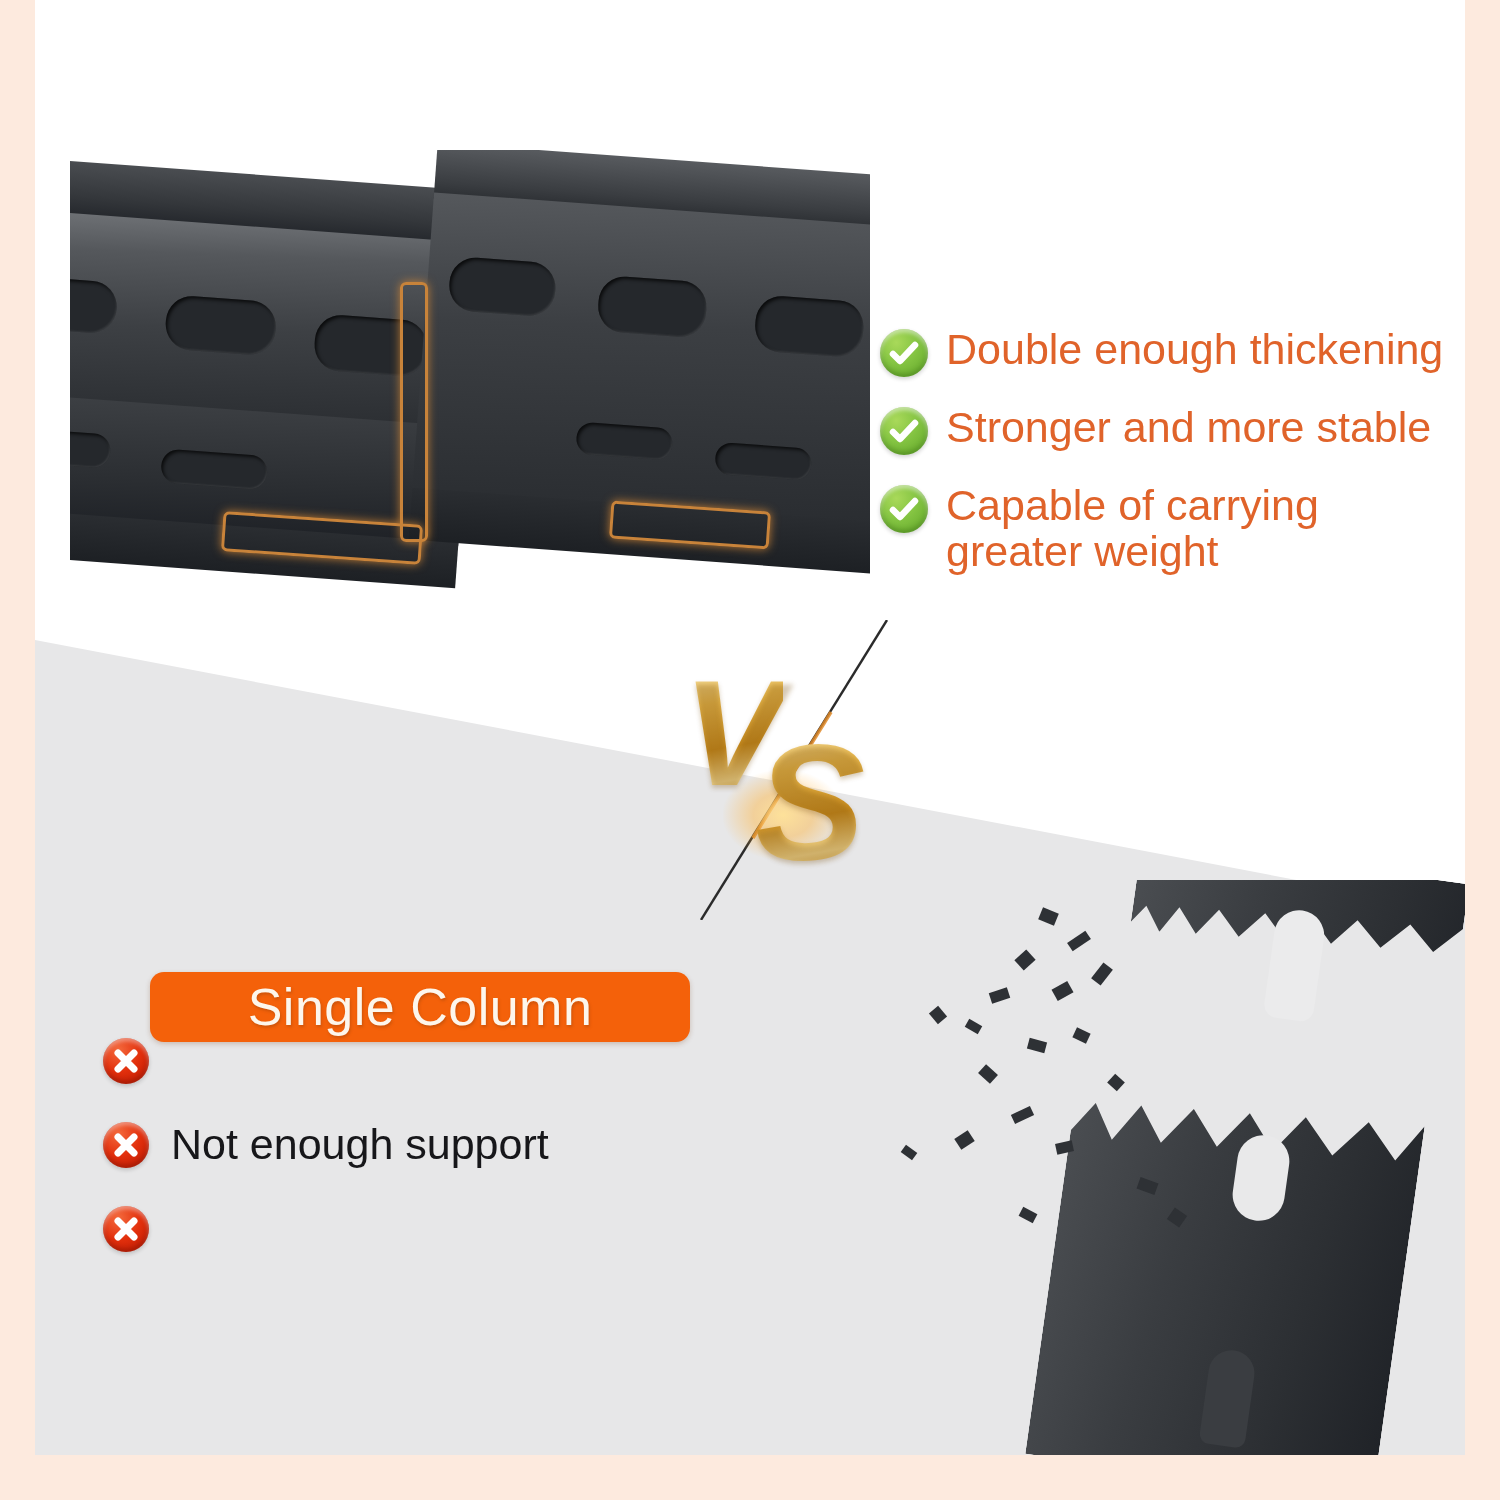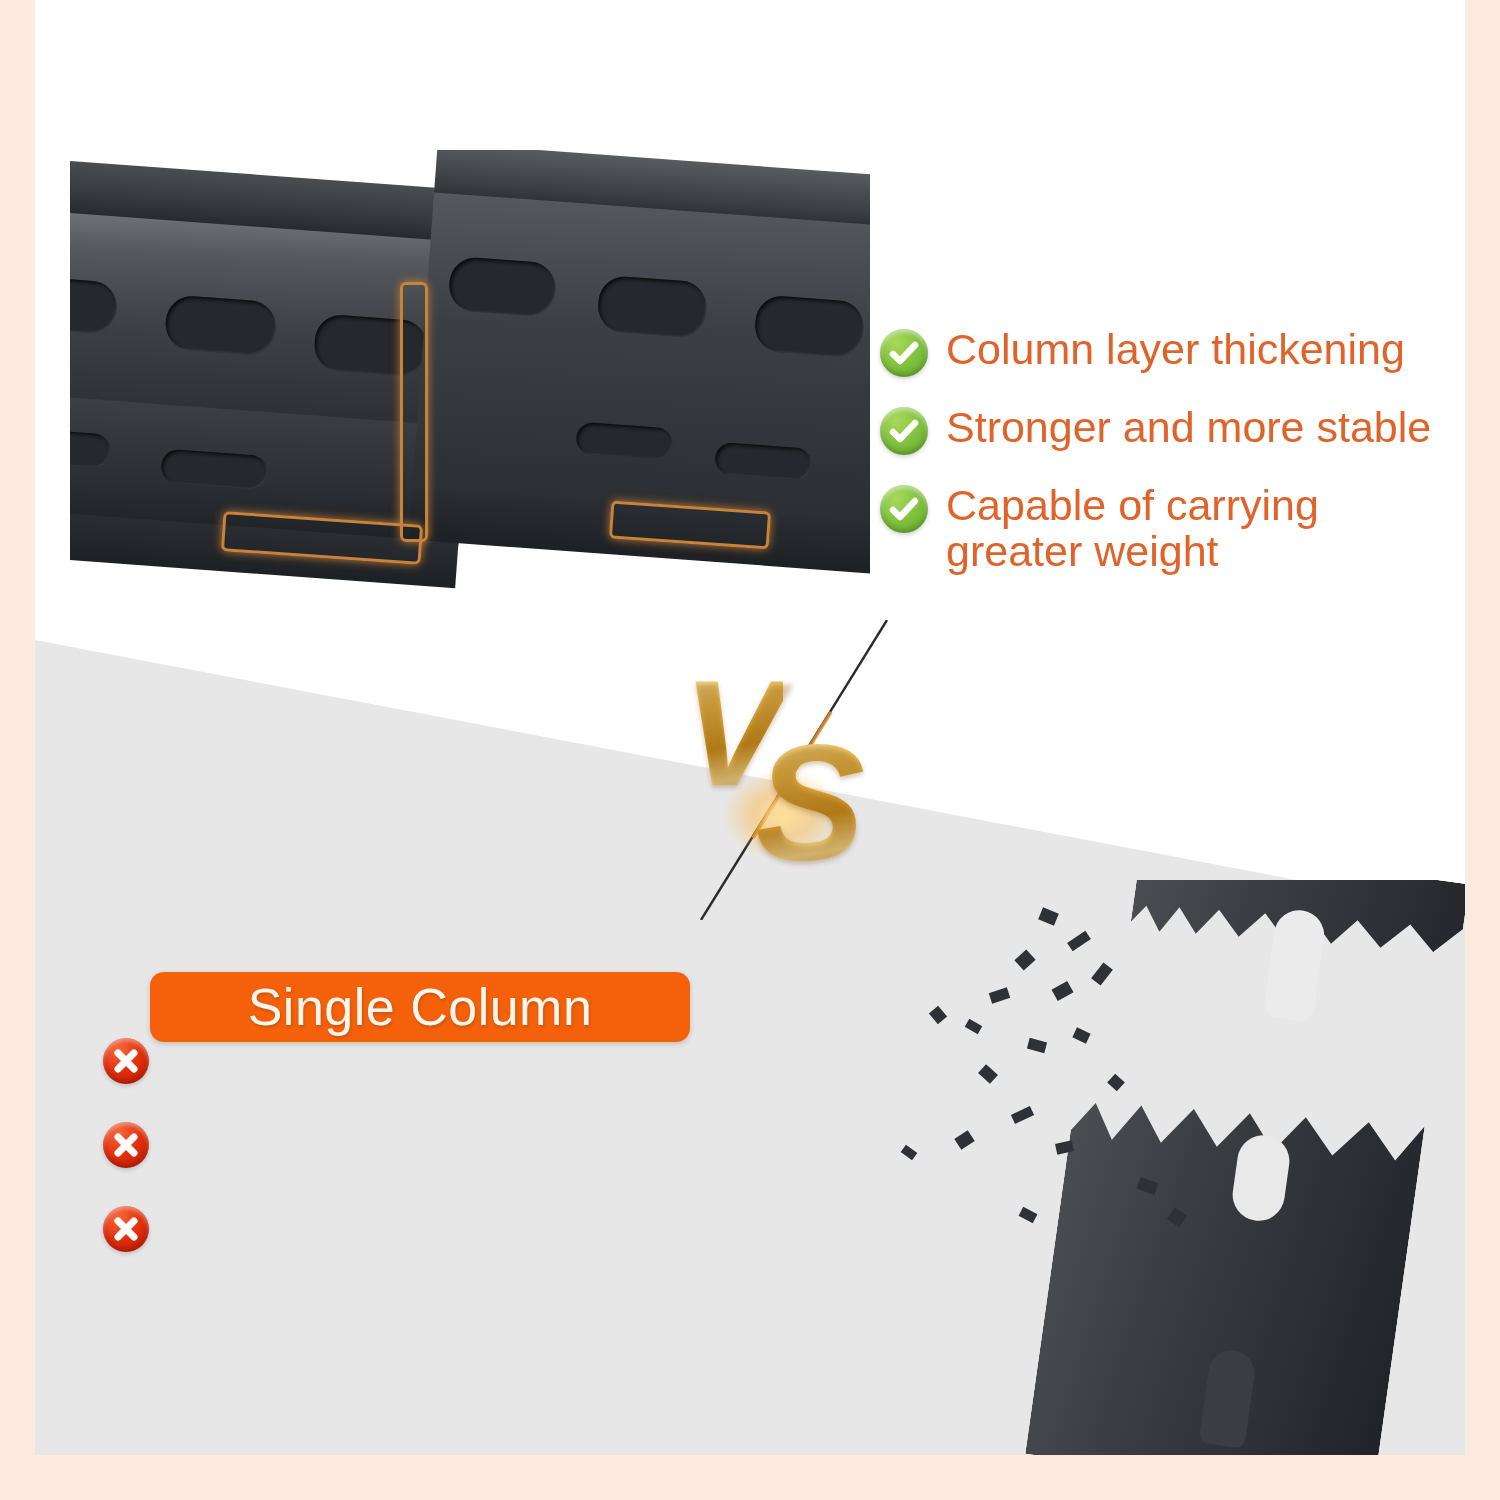--- a/index.html
+++ b/index.html
@@ -251,21 +251,21 @@
 
 
     <div class="feature-list" id="list-pros">
 
       <div class="feature-row">
         <span class="icon-bubble icon-check">
           <svg viewBox="0 0 48 48">
               <path d="M13 25 L20 32 L35 16" fill="none" stroke="#ffffff" stroke-width="6.5" stroke-linecap="round" stroke-linejoin="round"></path>
             </svg>
         </span>
-        <span class="feature-text">Column layer thickening</span>
+        <span class="feature-text">Double enough thickening</span>
       </div>
 
       <div class="feature-row">
         <span class="icon-bubble icon-check">
           <svg viewBox="0 0 48 48">
               <path d="M13 25 L20 32 L35 16" fill="none" stroke="#ffffff" stroke-width="6.5" stroke-linecap="round" stroke-linejoin="round"></path>
             </svg>
         </span>
         <span class="feature-text">Stronger and more stable</span>
       </div>
@@ -304,20 +304,21 @@
             </svg>
         </span>
       </div>
 
       <div class="feature-row">
         <span class="icon-bubble icon-cross">
           <svg viewBox="0 0 46 46">
               <path d="M15 15 L31 31 M31 15 L15 31" fill="none" stroke="#ffffff" stroke-width="7" stroke-linecap="round"></path>
             </svg>
         </span>
+        <span class="feature-text">Not enough support</span>
       </div>
 
       <div class="feature-row">
         <span class="icon-bubble icon-cross">
           <svg viewBox="0 0 46 46">
               <path d="M15 15 L31 31 M31 15 L15 31" fill="none" stroke="#ffffff" stroke-width="7" stroke-linecap="round"></path>
             </svg>
         </span>
       </div>
 

